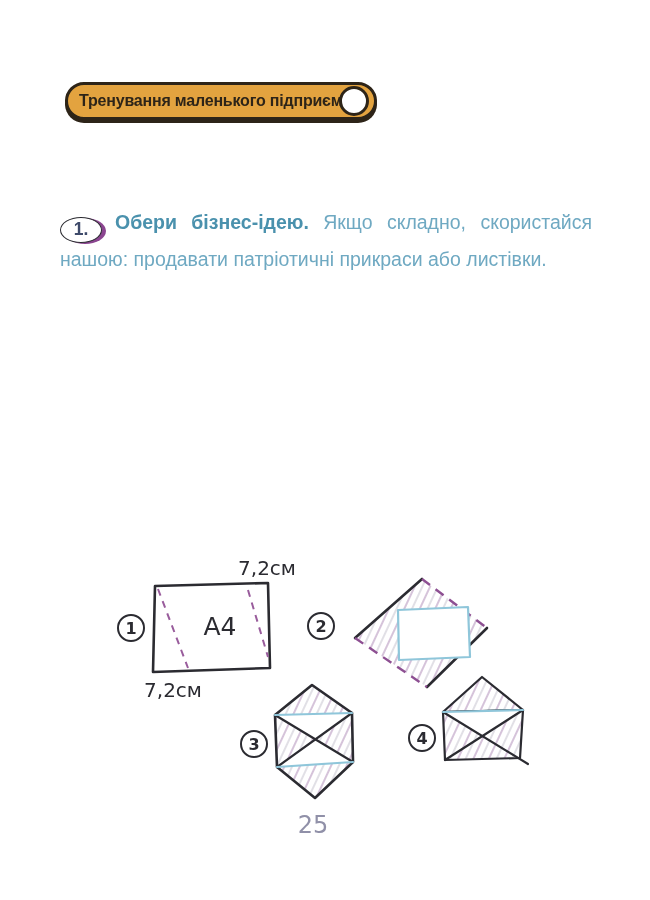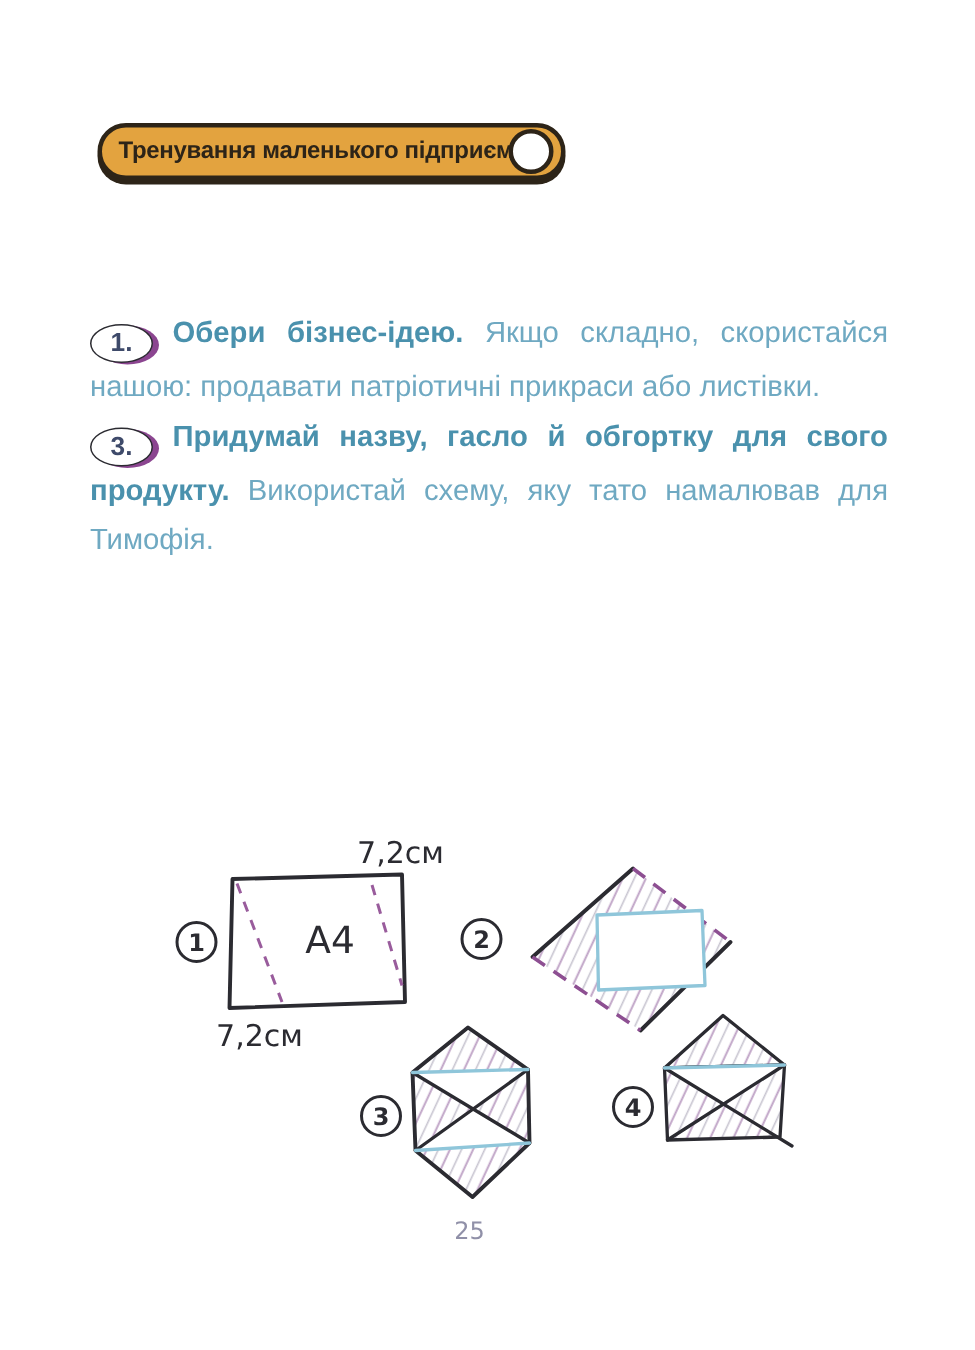--- a/index.html
+++ b/index.html
@@ -40,36 +40,35 @@
   }
 
   
   .diagram{position:absolute;left:60px;top:545px;width:520px;height:268px;}
   .diagram svg{display:block;}
   .svg-hand{font-family:"DejaVu Sans",sans-serif;}
 
   
   .page-num{
     position:absolute;left:290px;top:811px;width:46px;text-align:center;
-    color:#9090a8;font-size:16px;font-family:"DejaVu Sans",sans-serif;
+    color:#9090a8;font-size:24px;font-family:"DejaVu Sans",sans-serif;
   }
 </style>
 </head>
 <body>
 
 <div class="page">
 
   <div class="badge">
     <span class="badge-title">Тренування маленького підприємця</span>
     <span class="badge-circle"></span>
   </div>
 
   <div class="content">
     <p><span class="num-badge">1.</span><span class="step-bold">Обери бізнес-ідею.</span><span class="step-text"> Якщо складно, скористайся нашою: продавати патріотичні прикраси або листівки.</span></p>
-    <p><span class="num-badge">3.</span><span class="step-bold">Придумай назву, гасло й обгортку для свого продукту.</span><span class="step-text"> Використай схему, яку тато намалював для Тимофія.</span></p>
   </div>
 
   <div class="diagram">
     <svg width="520" height="268" viewBox="0 0 520 268" xmlns="http://www.w3.org/2000/svg">
       <defs>
         <pattern id="hatch" patternUnits="userSpaceOnUse" width="14" height="14" patternTransform="rotate(25)">
           <line x1="3" y1="-2" x2="3" y2="16" stroke="#bfa3c6" stroke-width="1.3"></line>
           <line x1="10" y1="-2" x2="10" y2="16" stroke="#c9c6d1" stroke-width="1.1"></line>
         </pattern>
       </defs>

